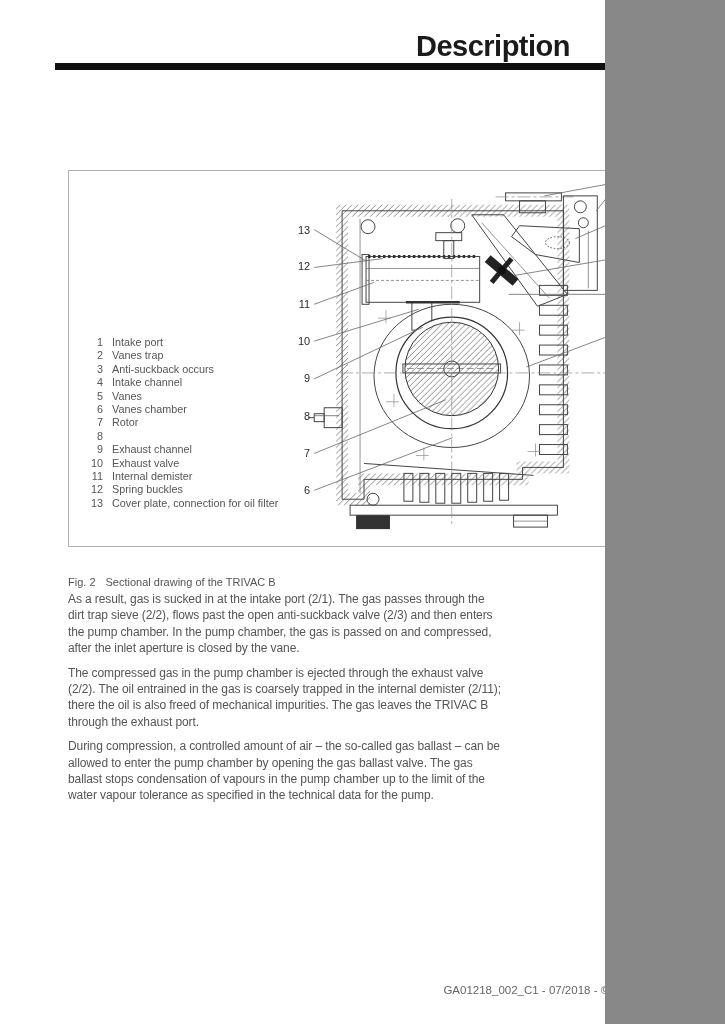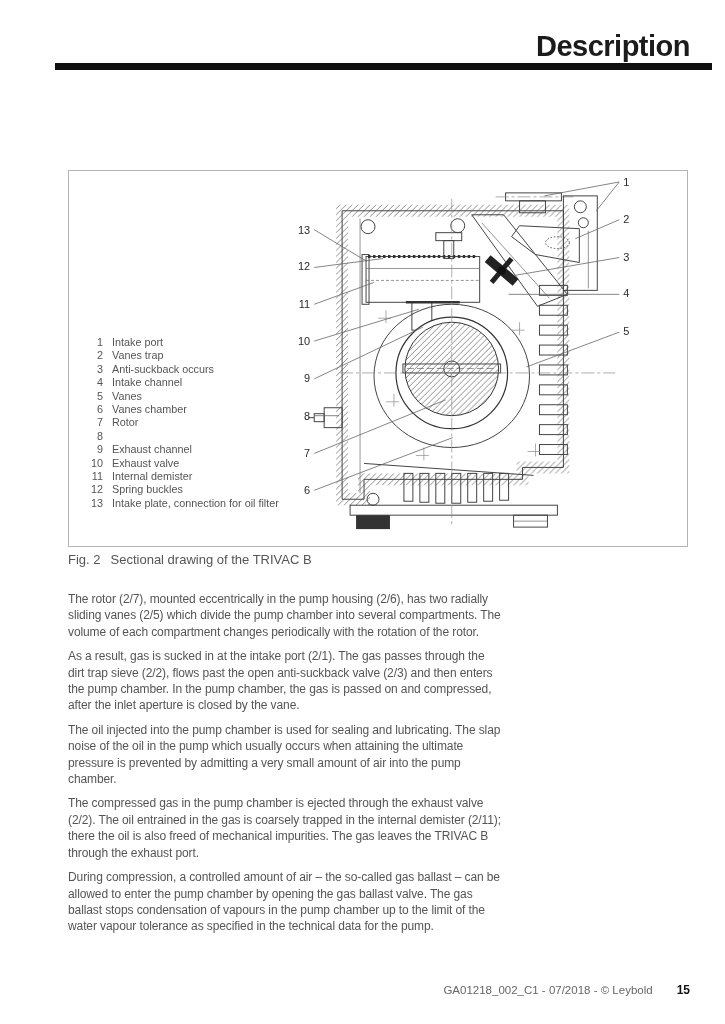--- a/index.html
+++ b/index.html
@@ -1,31 +1,31 @@
 <!DOCTYPE html>
 <html><head>
 <meta charset="utf-8">
 <style>
   html,body{margin:0;padding:0;background:#888;}
-  .page{position:relative;width:725px;height:1024px;background:#fff;overflow:hidden;
+  .page{position:relative;width:605px;height:1024px;background:#fff;overflow:hidden;
         font-family:"Liberation Sans","DejaVu Sans",sans-serif;}
   
   .doc-title{position:absolute;top:30px;right:35px;font-size:29px;font-weight:700;
              color:#1b1b1b;letter-spacing:-0.5px;}
   .head-rule{position:absolute;left:55px;top:63px;width:657px;height:7px;background:#101010;}
   
   .figure-box{position:absolute;left:68px;top:170px;width:620px;height:377px;
               border:1px solid #b3b3b3;box-sizing:border-box;}
   .figure-box svg{position:absolute;left:0;top:0;width:618px;height:375px;}
   .legend{position:absolute;left:18px;top:165px;width:232px;font-size:10.8px;
           line-height:13.4px;color:#555;}
   .legend-row{display:flex;}
   .legend-num{width:16px;text-align:right;margin-right:9px;flex:0 0 16px;}
   .legend-label{max-width:186px;}
-  .fig-caption{position:absolute;left:68px;top:552px;font-size:13px;color:#555;}
+  .fig-caption{position:absolute;left:68px;top:576px;font-size:11px;color:#555;}
   .fig-caption .fig-label{margin-right:10px;}
   
   .section{position:absolute;left:68px;top:583px;width:434px;}
   .sec-head{display:flex;font-size:13.5px;font-weight:700;color:#1b1b1b;margin:0 0 4px 0;}
   .sec-num{width:37px;}
   .section p{margin:8px 0 0 0;font-size:12px;line-height:16.4px;color:#555;
              letter-spacing:-0.1px;}
   
   .footer{position:absolute;left:68px;top:983px;width:622px;display:flex;
           justify-content:flex-end;align-items:baseline;}
@@ -229,33 +229,31 @@
       <div class="legend-row">
           <span class="legend-num">11</span>
           <span class="legend-label">Internal demister</span>
         </div>
       <div class="legend-row">
           <span class="legend-num">12</span>
           <span class="legend-label">Spring buckles</span>
         </div>
       <div class="legend-row">
           <span class="legend-num">13</span>
-          <span class="legend-label">Intake plate, connection for oil filter</span>
+          <span class="legend-label">Cover plate, connection for oil filter</span>
         </div>
     </div>
   </div>
 
   <div class="fig-caption">
     <span class="fig-label">Fig. 2</span><span>Sectional drawing of the TRIVAC B</span>
   </div>
 
   <div class="section">
-    <p>The rotor (2/7), mounted eccentrically in the pump housing (2/6), has two radially sliding vanes (2/5) which divide the pump chamber into several compartments. The volume of each compartment changes periodically with the rotation of the rotor.</p>
     <p>As a result, gas is sucked in at the intake port (2/1). The gas passes through the dirt trap sieve (2/2), flows past the open anti-suckback valve (2/3) and then enters the pump chamber. In the pump chamber, the gas is passed on and compressed, after the inlet aperture is closed by the vane.</p>
-    <p>The oil injected into the pump chamber is used for sealing and lubricating. The slap noise of the oil in the pump which usually occurs when attaining the ultimate pressure is prevented by admitting a very small amount of air into the pump chamber.</p>
     <p>The compressed gas in the pump chamber is ejected through the exhaust valve (2/2). The oil entrained in the gas is coarsely trapped in the internal demister (2/11); there the oil is also freed of mechanical impurities. The gas leaves the TRIVAC B through the exhaust port.</p>
     <p>During compression, a controlled amount of air – the so-called gas ballast – can be allowed to enter the pump chamber by opening the gas ballast valve. The gas ballast stops condensation of vapours in the pump chamber up to the limit of the water vapour tolerance as specified in the technical data for the pump.</p>
   </div>
 
   <div class="footer">
     <span class="doc-id">GA01218_002_C1 - 07/2018 - © Leybold</span>
     <span class="page-num">15</span>
   </div>
 
 </div>

